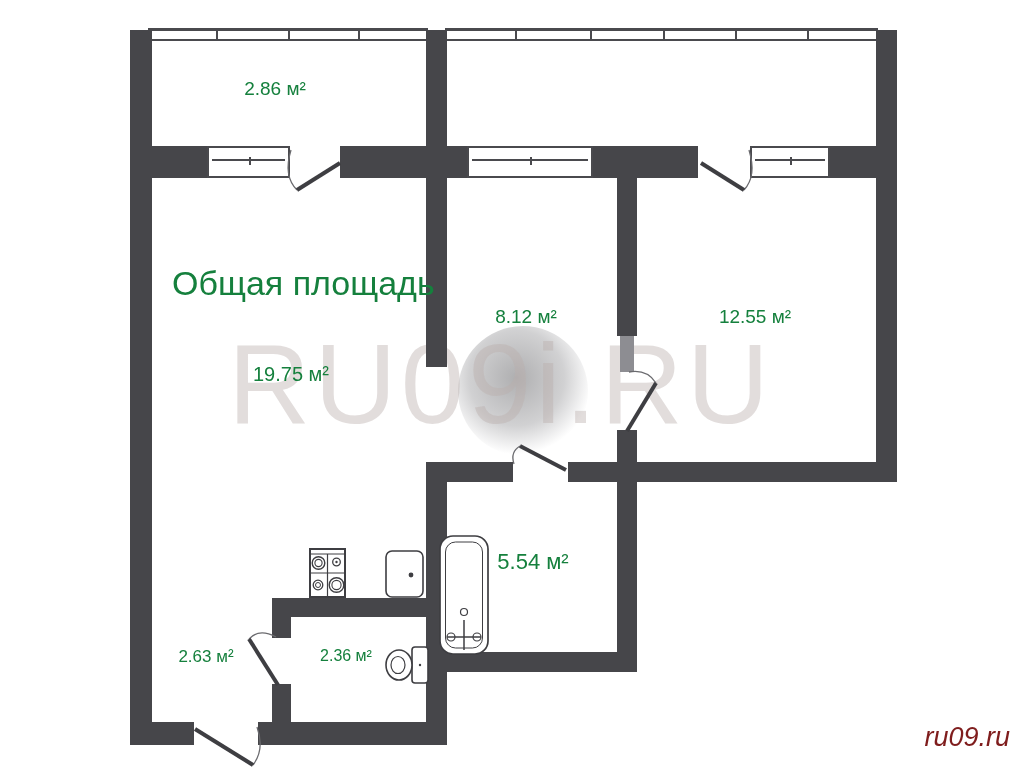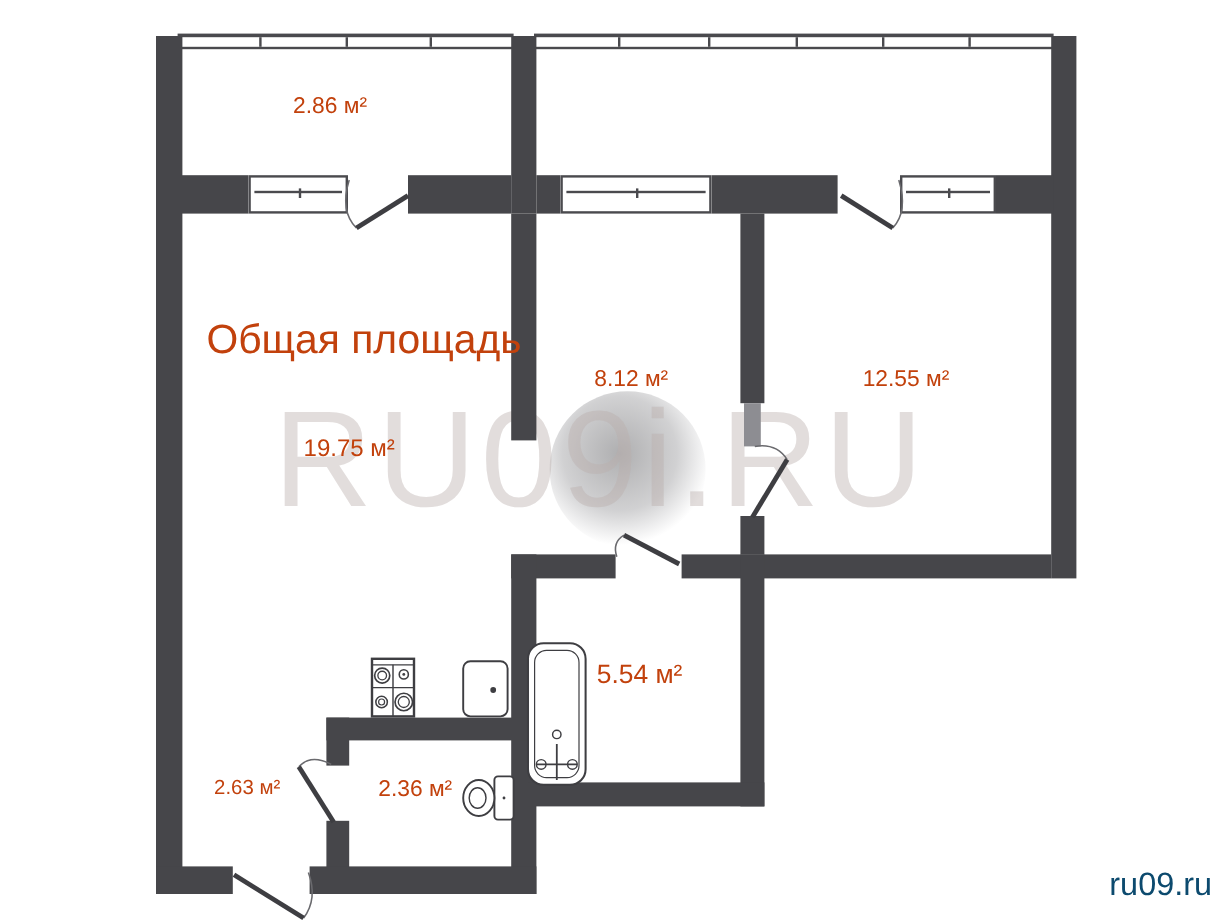--- a/index.html
+++ b/index.html
@@ -8,28 +8,28 @@
   .wall{position:absolute;background:#46464a;}
   .wall-light{position:absolute;background:#8d8d92;}
   .glazing{position:absolute;height:13px;background:#fff;box-sizing:border-box;
            border-top:3px solid #4a4a4e;border-bottom:2px solid #4a4a4e;}
   .gtick{position:absolute;top:0;width:2px;height:100%;background:#4a4a4e;}
   .window{position:absolute;background:#fff;border:2px solid #4a4a4e;box-sizing:border-box;}
   .window::before{content:"";position:absolute;left:3px;right:3px;top:50%;margin-top:-3px;
                   border-top:2px solid #4a4a4e;}
   .window::after{content:"";position:absolute;left:50%;top:50%;margin-top:-5px;width:2px;height:8px;
                  background:#4a4a4e;}
-  .lbl{position:absolute;color:#c2410c;text-align:center;white-space:nowrap;}
+  .lbl{position:absolute;color:#15803d;text-align:center;white-space:nowrap;}
   .watermark{position:absolute;left:228px;top:318px;width:600px;font-size:114px;font-weight:400;
              letter-spacing:4px;color:rgba(186,173,171,0.42);user-select:none;}
   .globe{position:absolute;left:458px;top:326px;width:130px;height:130px;border-radius:50%;
          background:radial-gradient(circle at 45% 40%, rgba(95,95,98,.50), rgba(120,120,124,.34) 45%,
                     rgba(150,150,154,.16) 62%, rgba(150,150,154,0) 72%);}
   .credit{position:absolute;left:850px;top:722px;width:160px;text-align:right;font-size:27px;
-          color:#0c4a6e;}
+          color:#7f1d1d;font-style:italic;}
   svg{position:absolute;left:0;top:0;}
 </style>
 </head>
 <body>
 
 <div class="canvas">
 
   <div class="globe"></div>
   <div class="watermark">RU09i.RU</div>
 
@@ -151,16 +151,16 @@
 
   <div class="lbl" style="left:195px;top:78px;width:160px;font-size:19px;">2.86 м²</div>
 
   <div class="lbl" style="left:172px;top:264px;width:240px;font-size:34px;">Общая площадь</div>
 
   <div class="lbl" style="left:211px;top:363px;width:160px;font-size:20px;">19.75 м²</div>
   <div class="lbl" style="left:446px;top:306px;width:160px;font-size:19px;">8.12 м²</div>
   <div class="lbl" style="left:675px;top:306px;width:160px;font-size:19px;">12.55 м²</div>
   <div class="lbl" style="left:453px;top:549px;width:160px;font-size:22px;">5.54 м²</div>
   <div class="lbl" style="left:126px;top:647px;width:160px;font-size:17px;">2.63 м²</div>
-  <div class="lbl" style="left:266px;top:647px;width:160px;font-size:19px;">2.36 м²</div>
+  <div class="lbl" style="left:266px;top:647px;width:160px;font-size:16px;">2.36 м²</div>
 
   <div class="credit">ru09.ru</div>
 </div>
 
 </body></html>

